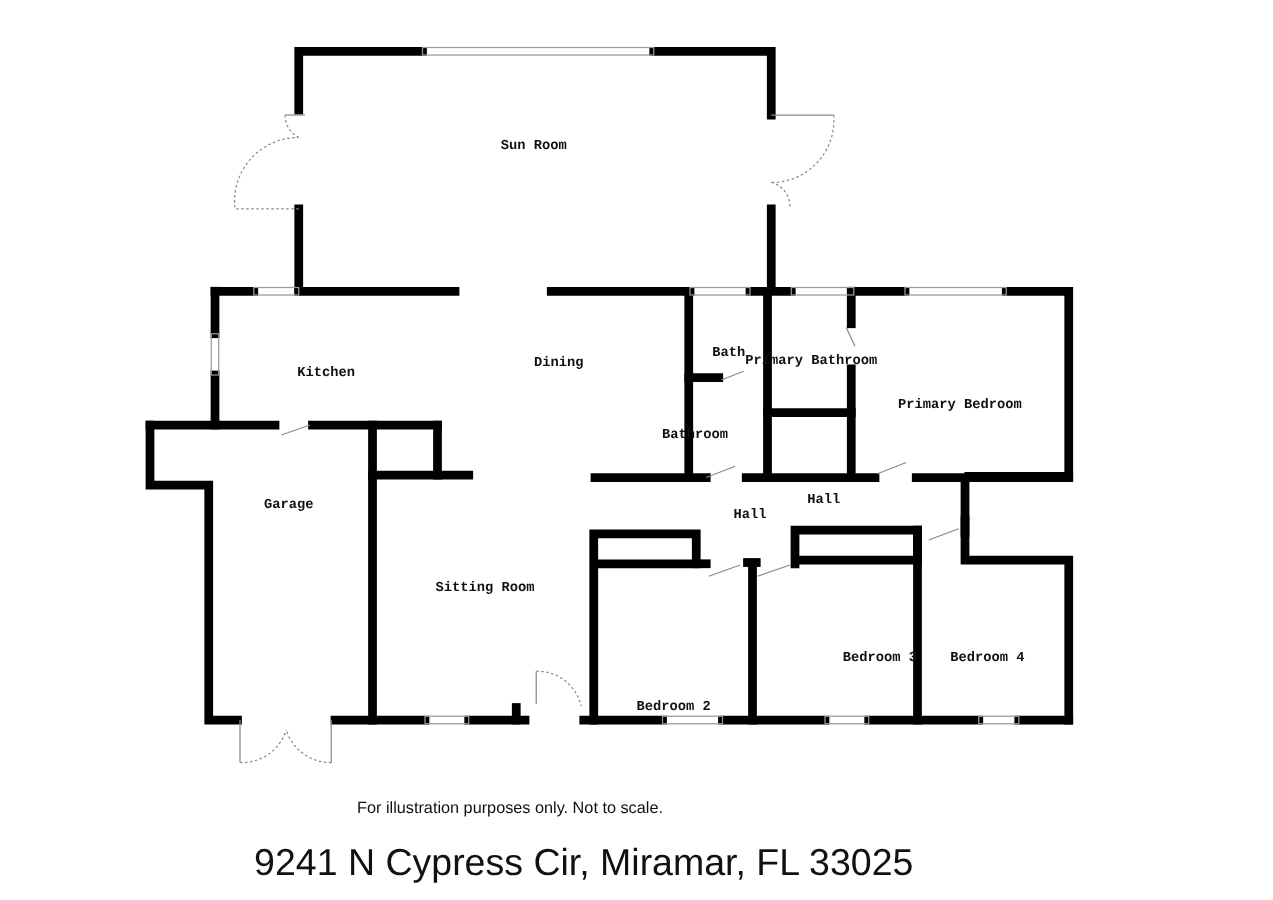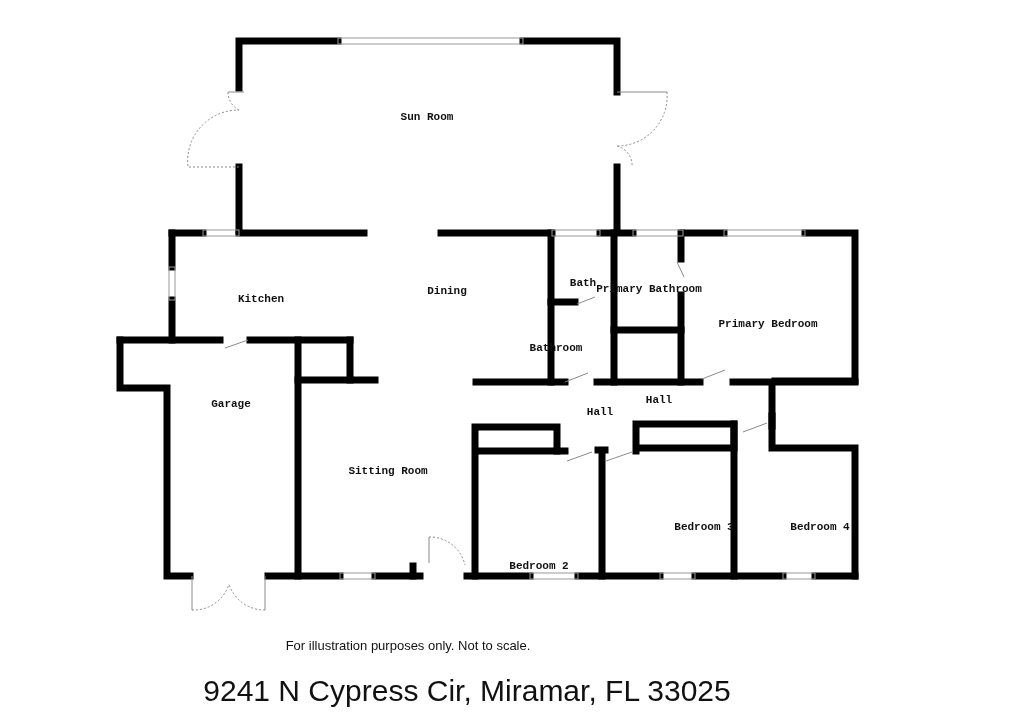--- a/index.html
+++ b/index.html
@@ -119,16 +119,16 @@
 <div class="room-label" style="left:583px;top:283px;">Bath</div>
 <div class="room-label" style="left:649px;top:289px;">Primary Bathroom</div>
 <div class="room-label" style="left:768px;top:324px;">Primary Bedroom</div>
 <div class="room-label" style="left:556px;top:348px;">Bathroom</div>
 <div class="room-label" style="left:231px;top:404px;">Garage</div>
 <div class="room-label" style="left:600px;top:412px;">Hall</div>
 <div class="room-label" style="left:659px;top:400px;">Hall</div>
 <div class="room-label" style="left:388px;top:471px;">Sitting Room</div>
 <div class="room-label" style="left:539px;top:525px;margin-top:41px;">Bedroom 2</div>
 <div class="room-label" style="left:666px;top:527px;margin-left:38px;">Bedroom 3</div>
-<div class="room-label" style="left:820px;top:527px;">Bedroom 4</div>
+<div class="room-label" style="left:790px;top:527px;">Bedroom 4</div>
 
 <div class="disclaimer">For illustration purposes only. Not to scale.</div>
 <div class="address">9241 N Cypress Cir, Miramar, FL 33025</div>
 
 </body></html>

